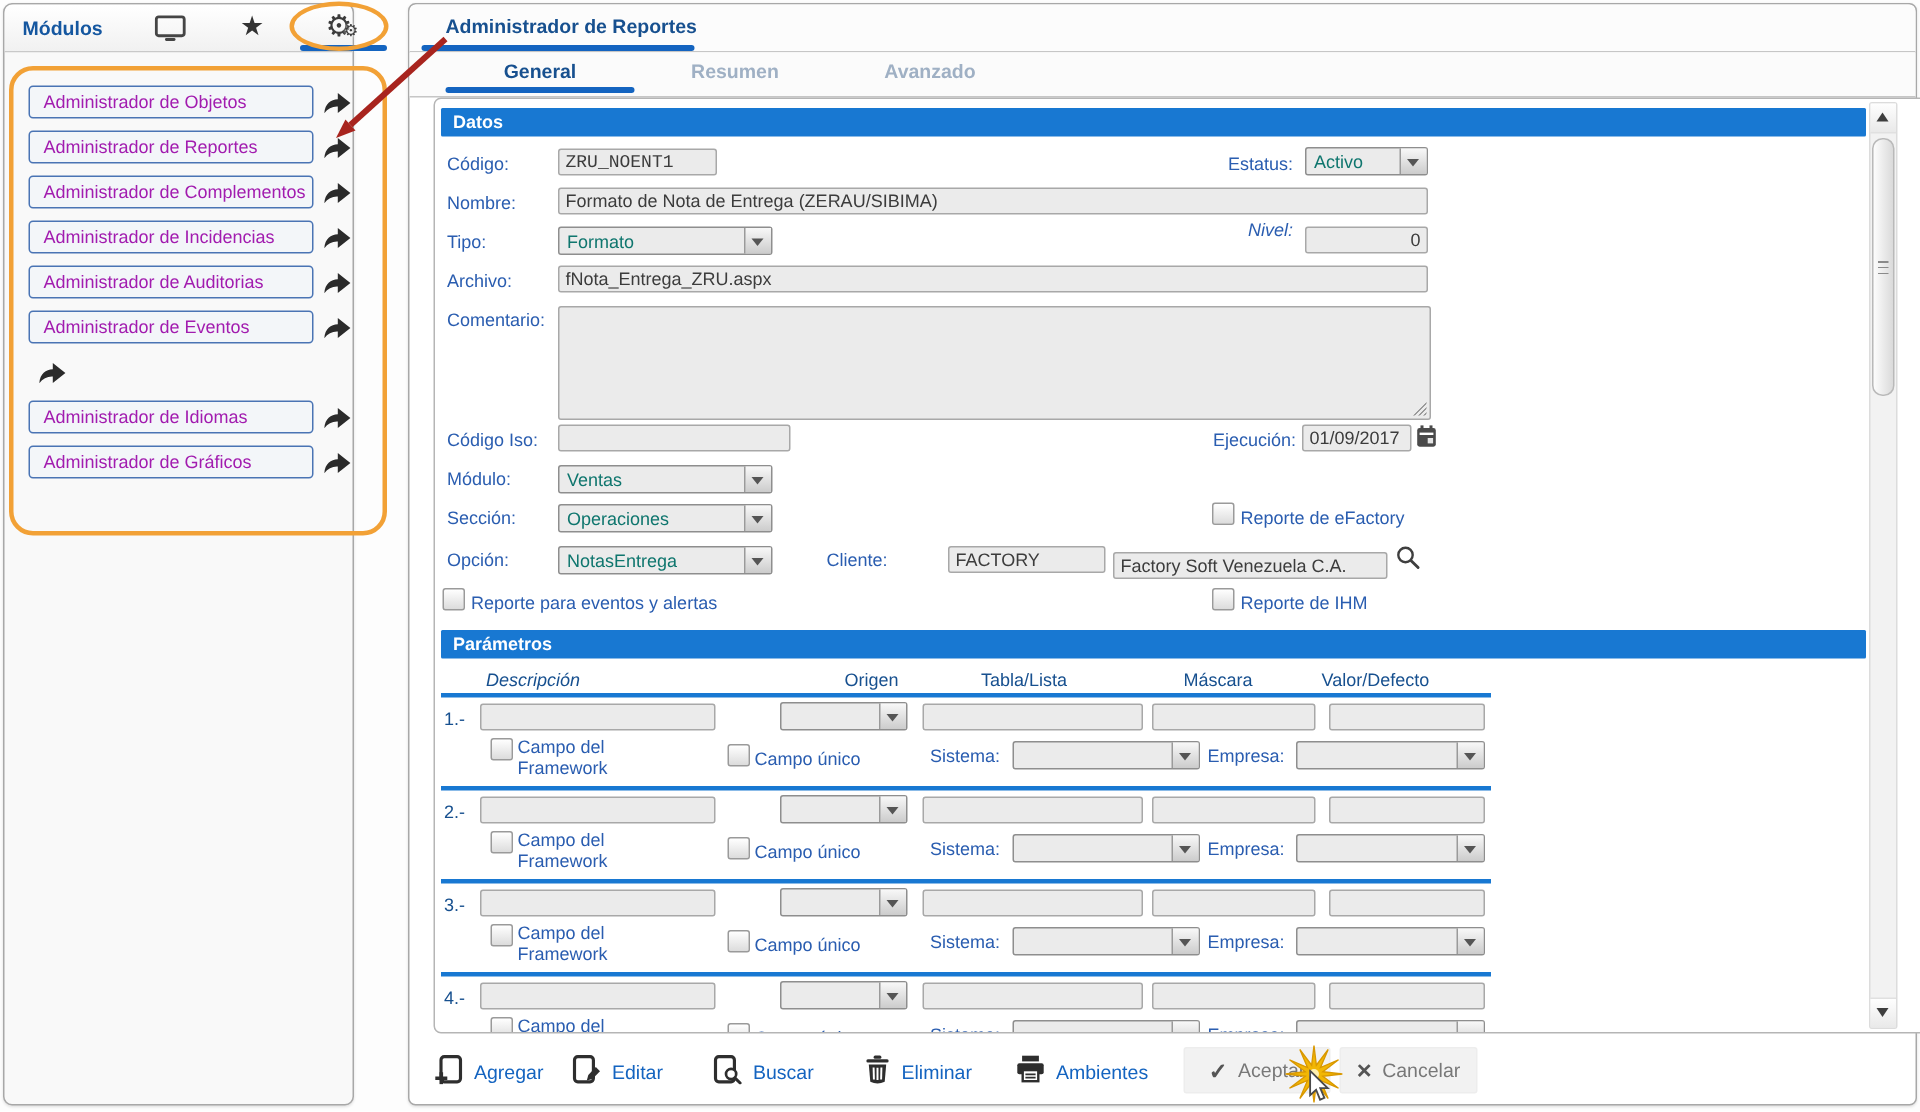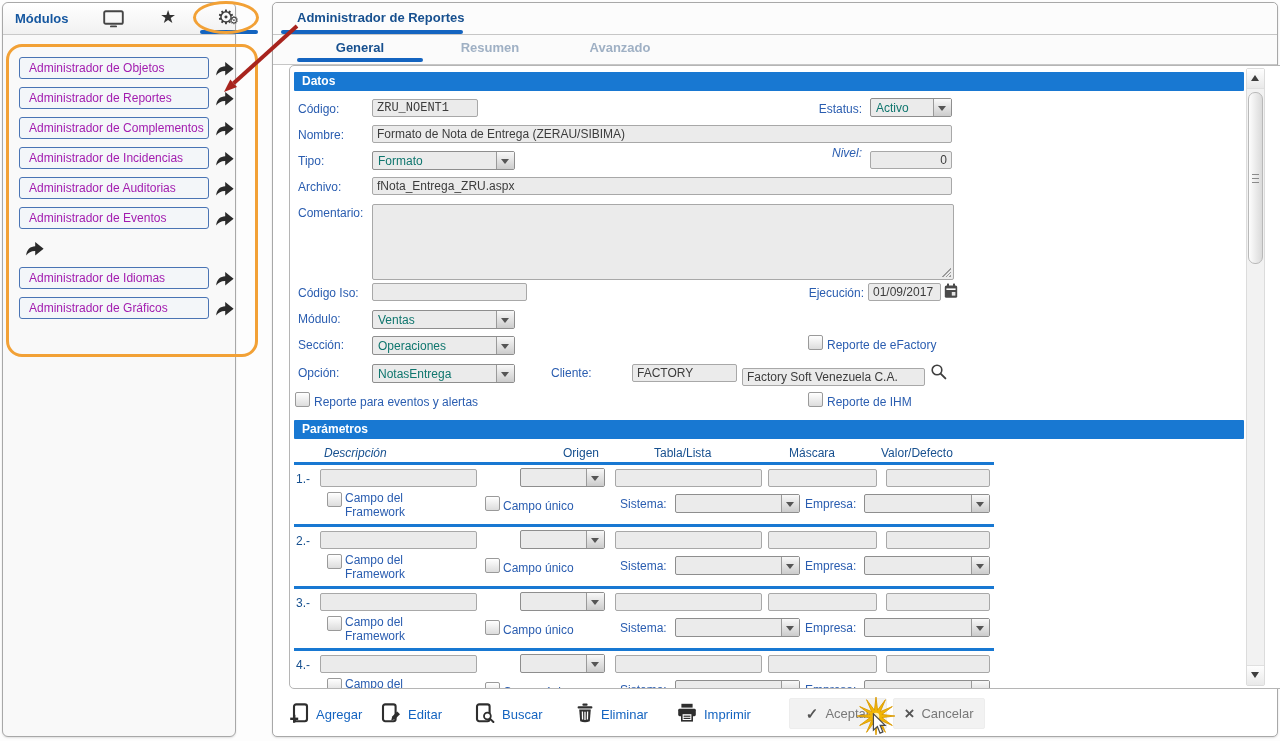--- a/index.html
+++ b/index.html
@@ -473,21 +473,21 @@
         <span>Eliminar</span>
       </button>
       <button class="tbtn tb4">
         <span><svg width="20" height="19" viewBox="0 0 20 19">
               <rect x="4.4" y="0.8" width="11.2" height="3.8" fill="#2e2e2e"></rect>
               <rect x="1.2" y="5.8" width="17.6" height="7.4" rx="1.4" fill="#2e2e2e"></rect>
               <rect x="4.8" y="10.4" width="10.4" height="7.4" fill="#fff" stroke="#2e2e2e" stroke-width="1.6"></rect>
               <line x1="6.6" y1="13.2" x2="13.4" y2="13.2" stroke="#2e2e2e" stroke-width="1.2"></line>
               <line x1="6.6" y1="15.4" x2="13.4" y2="15.4" stroke="#2e2e2e" stroke-width="1.2"></line>
             </svg></span>
-        <span>Imprimir</span>
+        <span>Ambientes</span>
       </button>
       <button class="btn-gray btn-accept">
         <span class="glyph-check">✓</span>
         <span>Aceptar</span>
       </button>
       <button class="btn-gray btn-cancel">
         <span class="glyph-x">×</span>
         <span>Cancelar</span>
       </button>
     </div>

